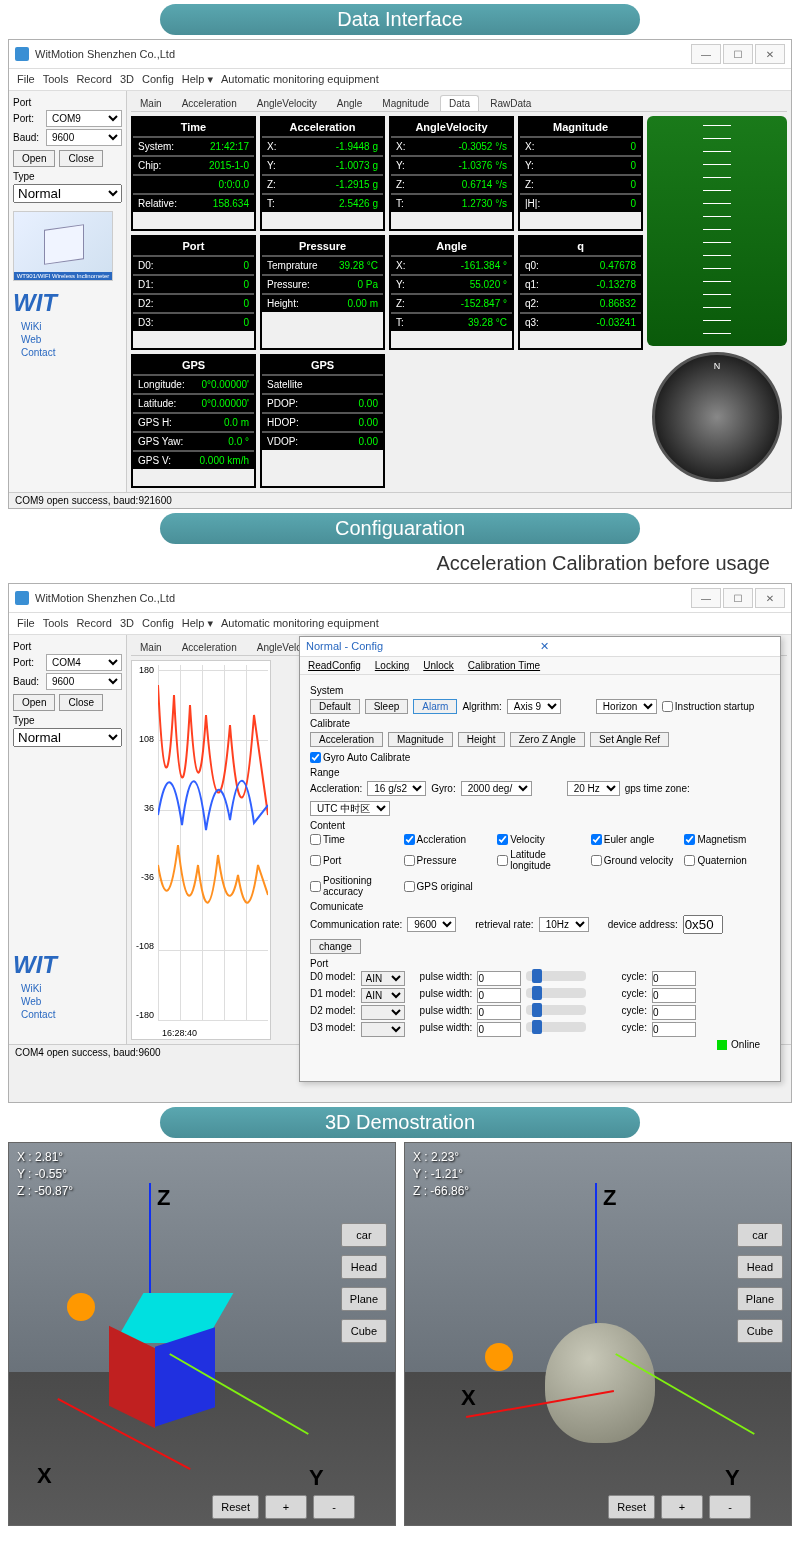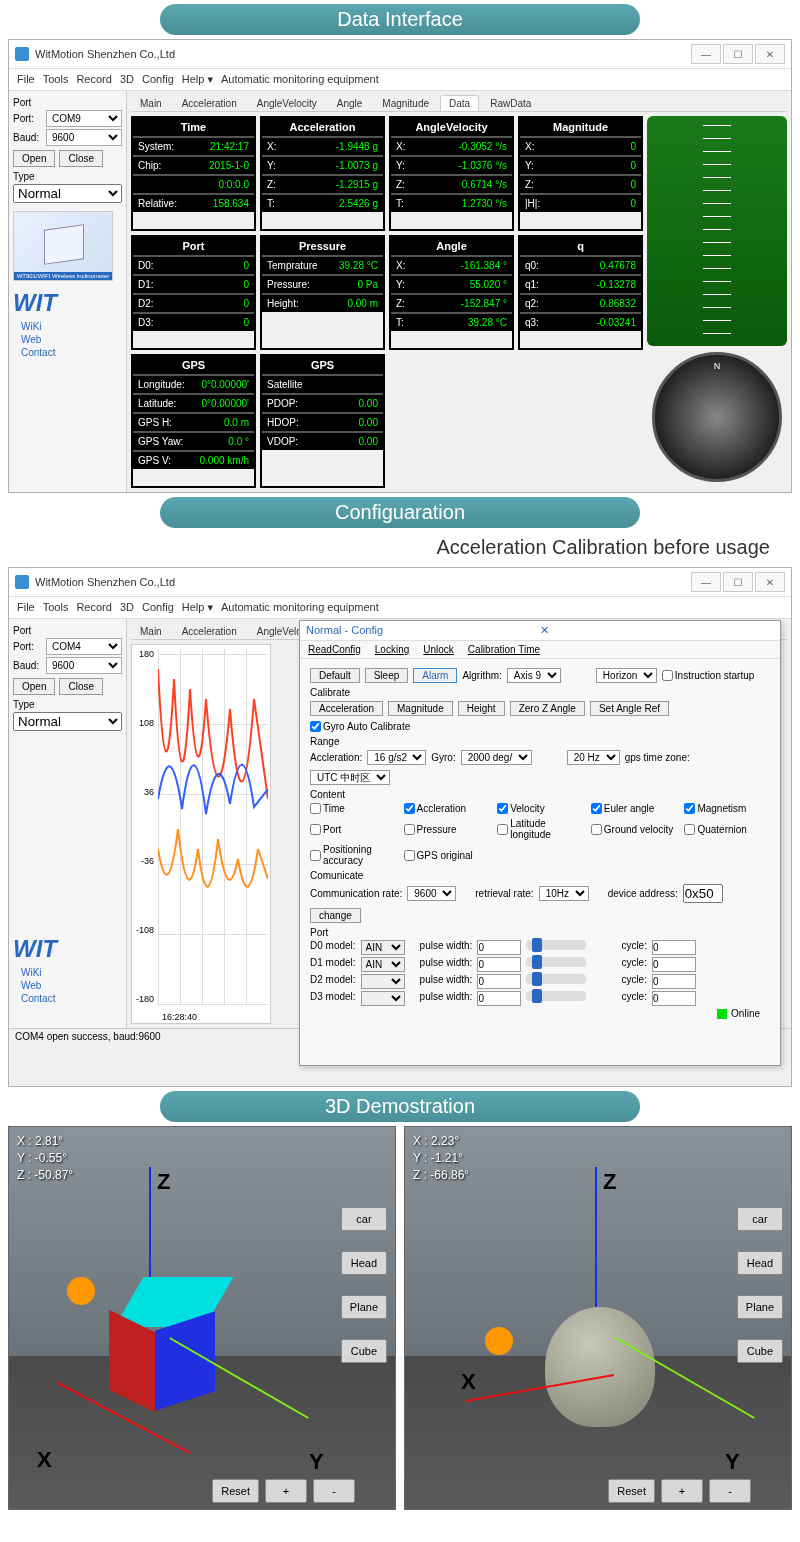--- a/index.html
+++ b/index.html
@@ -66,21 +66,21 @@
 .online-dot{width:10px;height:10px;background:#0d0}
 .config-status{border-top:1px solid #ccc;padding:2px 6px;font-size:10px;background:#f0f0f0}
 .chart{width:140px;height:380px;border:1px solid #ccc;background:#fff;position:relative}
 .chart-axis{position:absolute;left:0;top:0;bottom:15px;width:24px;display:flex;flex-direction:column;justify-content:space-between;font-size:9px;text-align:right;padding:4px 2px}
 .chart-lines{position:absolute;left:26px;right:2px;top:4px;bottom:18px;background:repeating-linear-gradient(90deg,#ddd,#ddd 1px,transparent 1px,transparent 22px),repeating-linear-gradient(0deg,#ddd,#ddd 1px,transparent 1px,transparent 70px)}
 .chart svg{position:absolute;left:26px;top:4px;right:2px;bottom:18px}
 .chart-time{position:absolute;bottom:1px;left:30px;font-size:9px}
 .demo-row{display:flex;gap:8px;padding:0 8px 8px}
 .demo{flex:1;background:linear-gradient(180deg,#8a929a 0%,#6a727a 60%,#4a4a4a 60%,#5a5a5a 100%);position:relative;height:384px;border:1px solid #666}
 .demo-xyz{position:absolute;top:6px;left:8px;color:#fff;font-size:12px;line-height:1.4;text-shadow:1px 1px 2px #000}
-.demo-btns{position:absolute;top:80px;right:8px;display:flex;flex-direction:column;gap:20px}
+.demo-btns{position:absolute;top:80px;right:8px;display:flex;flex-direction:column;gap:8px}
 .demo-btn{background:#d8d8d8;border:1px solid #888;padding:5px 8px;font-size:11px;border-radius:2px;cursor:pointer;min-width:42px;text-align:center}
 .demo-bottom{position:absolute;bottom:6px;right:40px;display:flex;gap:6px}
 .cube3d{position:absolute;left:100px;top:150px;width:100px;height:100px}
 .cube-top{position:absolute;width:90px;height:50px;background:#00e0e0;transform:skewX(-30deg) translateX(20px)}
 .cube-left{position:absolute;top:44px;width:46px;height:80px;background:#c02020;transform:skewY(26deg)}
 .cube-right{position:absolute;top:44px;left:46px;width:60px;height:80px;background:#2030e0;transform:skewY(-18deg)}
 .z-axis{position:absolute;left:140px;top:40px;width:2px;height:140px;background:#1030f0}
 .z-label{position:absolute;left:148px;top:42px;font-size:22px;font-weight:bold}
 .x-axis{position:absolute;left:40px;top:290px;width:150px;height:2px;background:#f01010;transform:rotate(28deg)}
 .x-label{position:absolute;left:28px;top:320px;font-size:22px;font-weight:bold}
@@ -344,20 +344,21 @@
             </div>
             <div class="panel-row">
               <span class="k">VDOP:</span>
               <span class="v">0.00</span>
             </div>
           </div>
           <div style="grid-column: span 2;"></div>
         </div>
     </div>
   </div>
+  <div class="status">COM9 open success, baud:921600</div>
 </div>
 
 <div class="banner">Configuaration</div>
 <div class="subtitle">Acceleration Calibration before usage</div>
 
 <div class="window rel-container" style="height:520px">
   <div class="titlebar">
     <div class="titlebar-icon"></div>
     <div class="titlebar-text">WitMotion Shenzhen Co.,Ltd</div>
     <div class="winbtns">
@@ -436,20 +437,21 @@
       <span>Normal - Config</span>
       <span class="config-close">✕</span>
     </div>
     <div class="config-menu" id="cfgmenu">
         <span>ReadConfig</span>
         <span>Locking</span>
         <span>Unlock</span>
         <span>Calibration Time</span>
       </div>
     <div class="config-body">
+      <div class="cfg-section-label">System</div>
       <div class="cfg-row">
         <button class="btn">Default</button>
         <button class="btn">Sleep</button>
         <button class="btn btn-alarm">Alarm</button>
         <label>Algrithm:</label>
         <select><option>Axis 9</option></select>
         <select style="margin-left:30px"><option>Horizon</option></select>
         <div class="cfg-chk">
             <input type="checkbox" style="">
             <label>Instruction startup</label>

